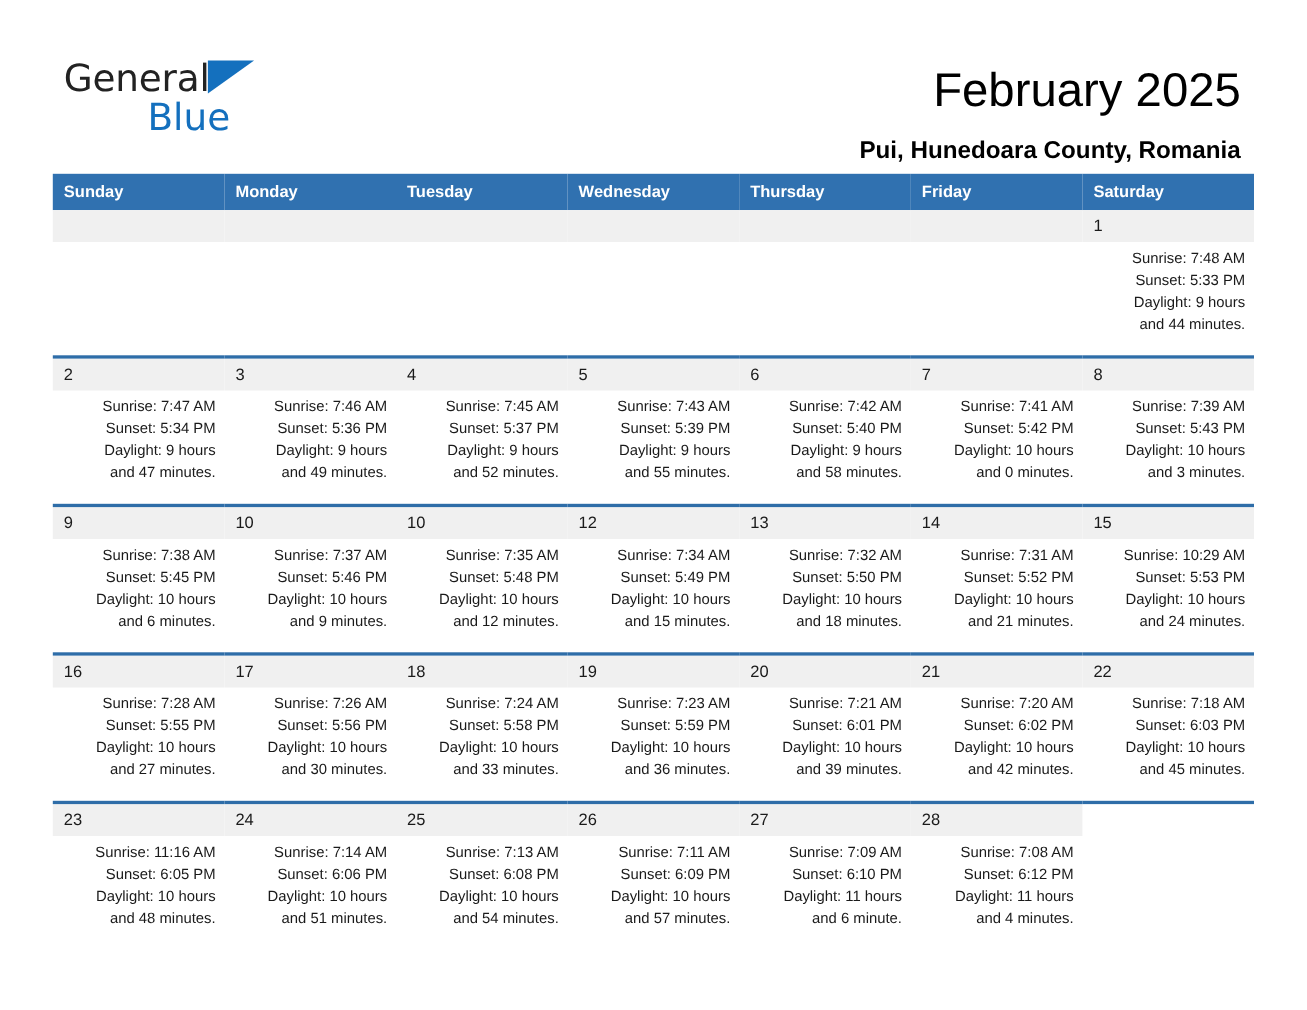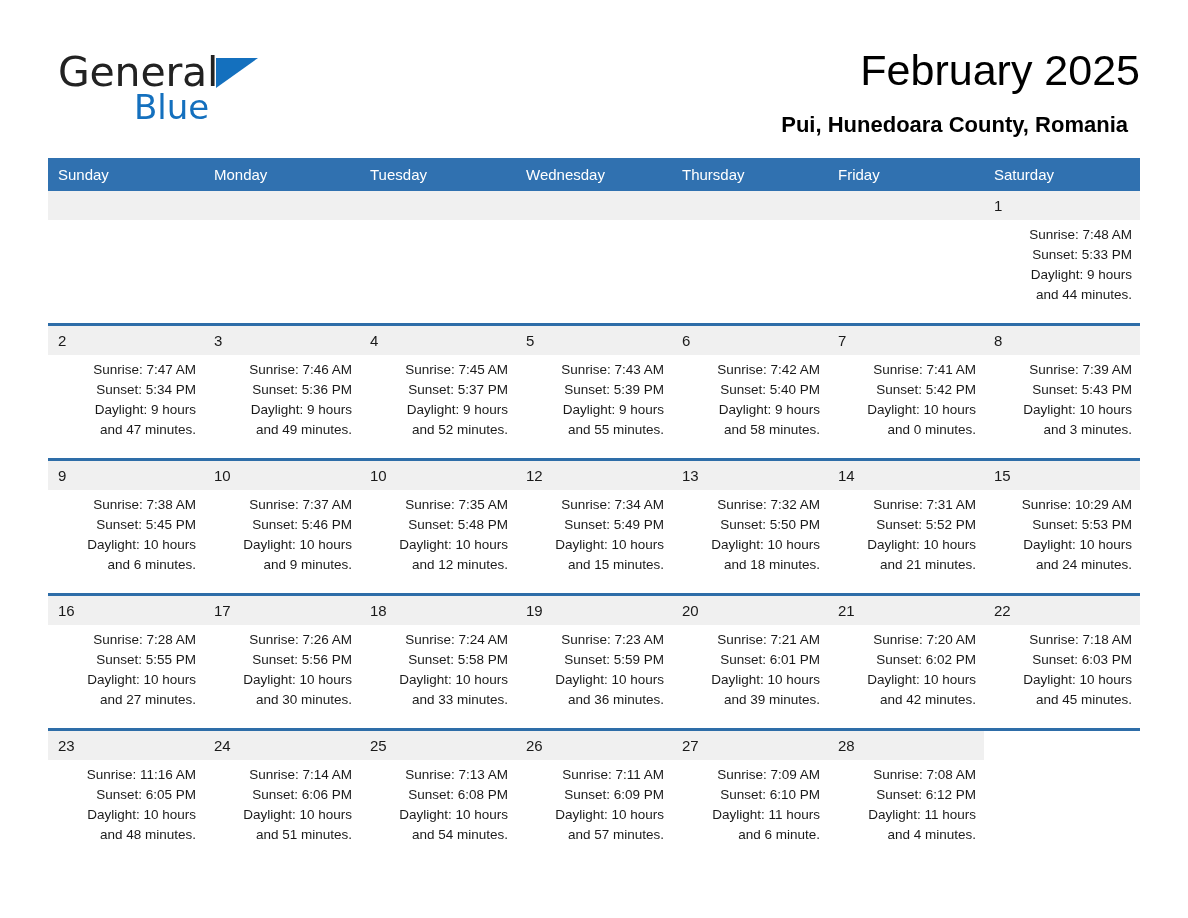--- a/index.html
+++ b/index.html
@@ -37,21 +37,21 @@
     width: 260px;
     height: 74px;
   }
   .brand-row1 {
     position: relative;
     height: 40px;
     line-height: 40px;
     white-space: nowrap;
   }
   .brand-general {
-    font-size: 41px;
+    font-size: 34px;
     letter-spacing: -0.2px;
     color: #222222;
     font-family: "DejaVu Sans", sans-serif;
   }
   .brand-tri {
     display: inline-block;
     vertical-align: -2px;
     margin-left: -2px;
     width: 0;
     height: 0;
@@ -77,21 +77,21 @@
     right: 0;
     top: 0;
     text-align: right;
     width: 700px;
   }
   .cal-title {
     font-size: 43px;
     font-weight: normal;
     color: #000000;
     line-height: 52px;
-    margin: 0;
+    margin: 12px;
     white-space: nowrap;
   }
   .cal-location {
     font-size: 22px;
     font-weight: bold;
     color: #000000;
     line-height: 30px;
     margin: 14px 12px 0 0;
     white-space: nowrap;
   }
@@ -104,21 +104,21 @@
     width: 1092px;
     border-collapse: collapse;
     table-layout: fixed;
   }
   .calendar col { width: 156px; }
 
   .weekday-head th {
     background: #3071B0;
     color: #ffffff;
     font-size: 15px;
-    font-weight: normal;
+    font-weight: bold;
     text-align: left;
     padding: 6px 0 7px 10px;
     height: 20px;
     border: none;
   }
 
   .week-row > td {
     vertical-align: top;
     padding: 0;
     border: none;

